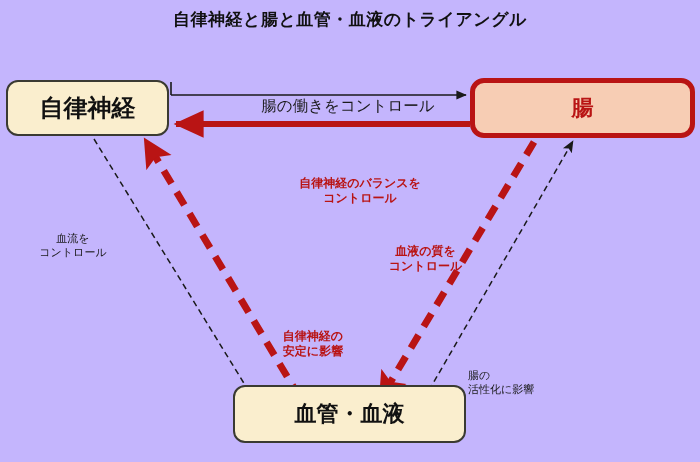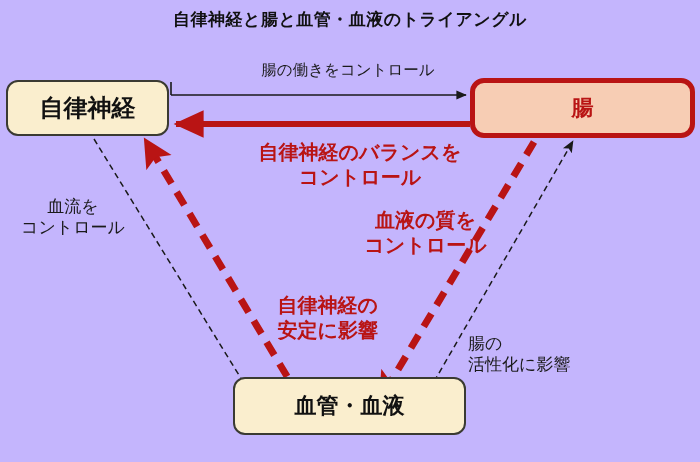--- a/index.html
+++ b/index.html
@@ -61,40 +61,41 @@
     width: 225px;
     height: 60px;
     background: #f7cdb4;
     border: 5px solid #b91414;
     color: #b91414;
     font-size: 22px;
     border-radius: 14px;
   }
   .node-blood {
     left: 233px;
-    top: 377px;
+    top: 385px;
     width: 233px;
     height: 58px;
     background: #faeece;
     border: 2px solid #3a3a32;
     color: #111111;
     font-size: 22px;
   }
   .edge-label {
     position: absolute;
     line-height: 1.25;
     white-space: pre-line;
+    margin-top: 36px;
   }
   .lbl-black {
     color: #1a1a1a;
-    font-size: 17px;
+    font-size: 11px;
   }
   .lbl-red {
     color: #b91414;
-    font-size: 20px;
+    font-size: 12px;
     font-weight: bold;
   }
   .lbl-top {
     left: 228px;
     top: 60px;
     width: 240px;
     text-align: center;
     font-size: 15.5px;
   }
   .lbl-balance {
@@ -112,21 +113,21 @@
   .lbl-quality {
     left: 358px;
     top: 208px;
     width: 135px;
     text-align: center;
   }
   .lbl-stability {
     left: 248px;
     top: 293px;
     width: 130px;
-    text-align: right;
+    text-align: center;
   }
   .lbl-activation {
     left: 468px;
     top: 333px;
     width: 140px;
     text-align: left;
   }
 </style>
 </head>
 <body>

